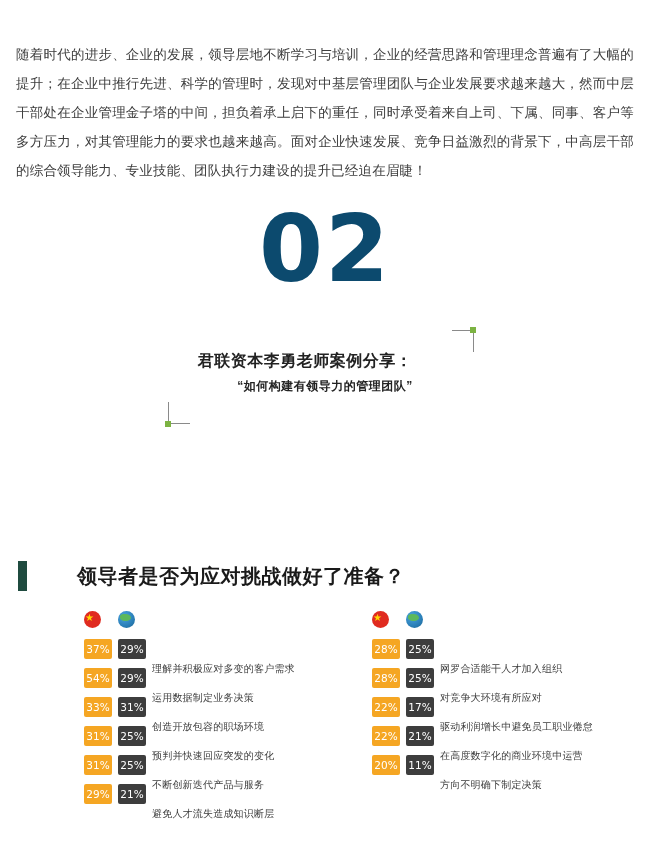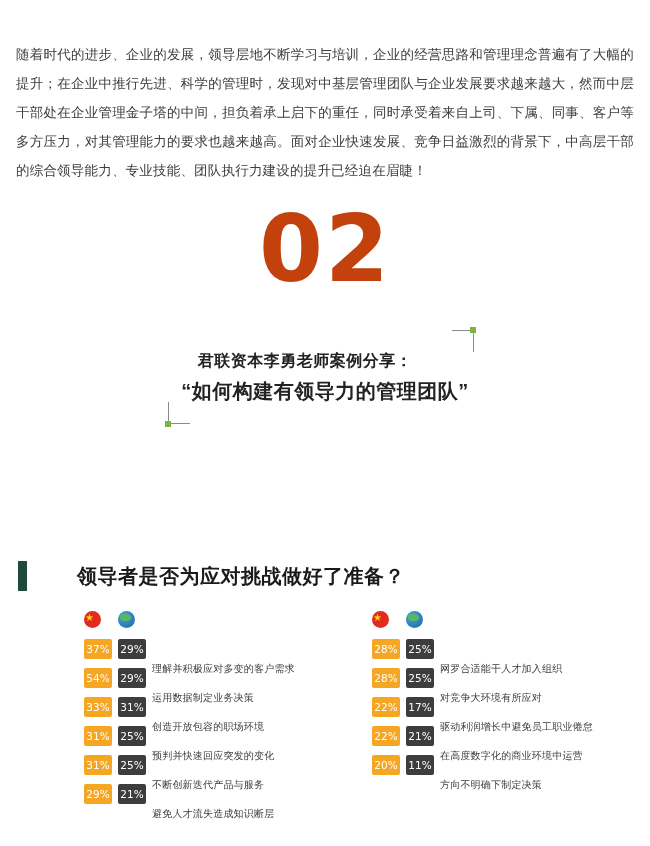--- a/index.html
+++ b/index.html
@@ -27,21 +27,21 @@
     text-align: justify;
   }
 
   
   .bignum {
     position: absolute;
     left: 0; top: 200px; width: 650px;
     text-align: center;
     font-size: 92px;
     font-weight: bold;
-    color: #c2410c;
+    color: #0c4a6e;
     letter-spacing: 2px;
     line-height: 100px;
     font-family: "DejaVu Sans", sans-serif;
   }
 
   
   .titleblock {
     position: absolute;
     left: 140px; top: 330px; width: 370px; height: 90px;
   }
@@ -52,21 +52,21 @@
     font-size: 16px;
     font-weight: bold;
     color: #222222;
     letter-spacing: 0.5px;
     margin-top: 11px;
   }
   .title-line2 {
     position: absolute;
     left: 0; top: 48px; width: 370px;
     text-align: center;
-    font-size: 20px;
+    font-size: 12px;
     font-weight: bold;
     color: #222222;
     letter-spacing: 0.5px;
   }
   .corner {
     position: absolute;
     width: 22px; height: 22px;
   }
   .corner.tr {
     right: 36px; top: 0;

